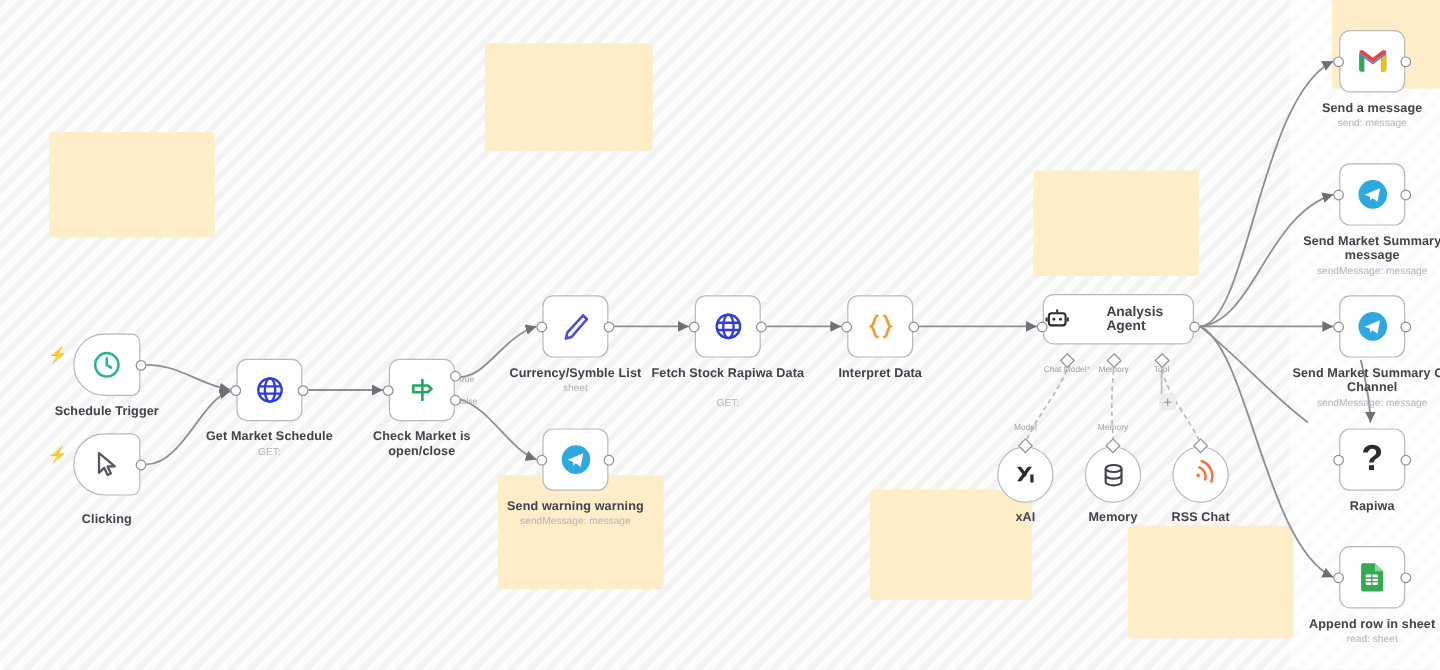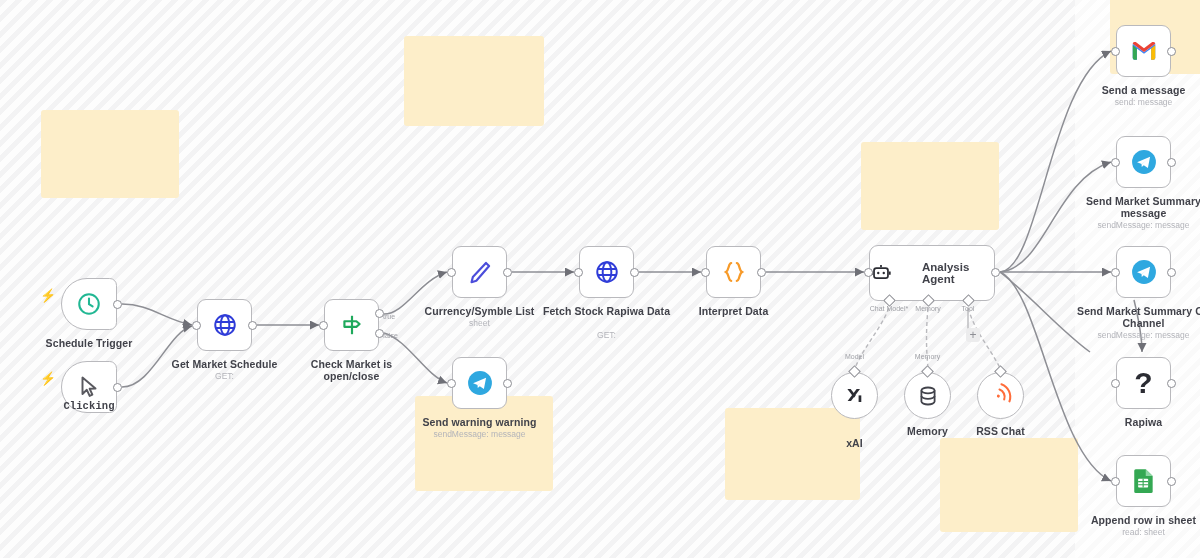--- a/index.html
+++ b/index.html
@@ -131,21 +131,21 @@
       </div>
       <div class="node">
         <div class="box trigger" style="left: 61px; top: 361px; width: 56px; height: 52px;">
           <span style="display: flex; align-items: center;">
             <svg width="26" height="26" viewBox="0 0 24 24" fill="none" stroke="#59595f" stroke-width="1.8" stroke-linejoin="round">
               <path d="M6 3.3 L6 18.4 L10 14.6 L12.6 20.2 L15.1 19 L12.6 13.6 L18 13.4 Z"></path>
             </svg>
           </span>
         </div>
         <div class="port" style="left: 113px; top: 382.5px;"></div>
-        <div class="label" style="left: 19px; top: 400px; width: 140px; font-family: Liberation Mono, monospace;">Clicking</div>
+        <div class="label" style="left: 19px; top: 427px; width: 140px;">Clicking</div>
       </div>
       <div class="node">
         <div class="box" style="left: 197px; top: 299px; width: 55px; height: 52px;">
           <span style="display: flex; align-items: center;">
             <svg width="26" height="26" viewBox="0 0 24 24" fill="none" stroke="#2f3cd8" stroke-width="1.8">
               <circle cx="12" cy="12" r="9"></circle>
               <ellipse cx="12" cy="12" rx="4" ry="9"></ellipse>
               <path d="M3.2 9.2h17.6M3.2 14.8h17.6"></path>
             </svg>
           </span>
@@ -219,21 +219,21 @@
               <path d="M9.4 3.8C6.7 3.8 7.6 10.2 4.6 12c3 1.8 2.1 8.2 4.8 8.2"></path>
               <path d="M14.6 3.8c2.7 0 1.8 6.4 4.8 8.2-3 1.8-2.1 8.2-4.8 8.2"></path>
             </svg>
           </span>
         </div>
         <div class="port" style="left: 701px; top: 267.5px;"></div>
         <div class="port" style="left: 757px; top: 267.5px;"></div>
         <div class="label" style="left: 663.5px; top: 305px; width: 140px;">Interpret Data</div>
       </div>
       <div class="node">
-        <div class="box agent" style="left: 869px; top: 245px; width: 126px; height: 56px; gap: 21px;">
+        <div class="box agent" style="left: 869px; top: 245px; width: 126px; height: 42px; gap: 21px;">
           <span style="display: flex; align-items: center;">
             <svg width="22" height="22" viewBox="0 0 24 24" fill="none" stroke="#2b2c33" stroke-width="1.9" stroke-linejoin="round">
               <path d="M12 3.2v2.6"></path>
               <rect x="4.4" y="6.6" width="15.2" height="11" rx="2.6"></rect>
               <circle cx="9" cy="12" r="1.3" fill="#2b2c33" stroke="none"></circle>
               <circle cx="15" cy="12" r="1.3" fill="#2b2c33" stroke="none"></circle>
               <path d="M2.4 10.4v3.6M21.6 10.4v3.6"></path>
             </svg>
           </span>
           <span class="agentlabel">Analysis Agent</span>
@@ -324,21 +324,21 @@
         <span style="display:flex">
           <svg width="24" height="24" viewBox="0 0 24 24" fill="#2b2c33">
             <path d="M4.4 5h3.3l5 6.5-1.7 2.2Z"></path>
             <path d="M13.6 5h3.4l-9 12H4.6Z"></path>
             <path d="M15.6 11.4h2.7V18h-2.7Z"></path>
           </svg>
         </span>
       </div>
       <div class="diamond" style="left: 850px; top: 367px;"></div>
       <div class="porttxt" style="left: 828.5px; top: 353px; width: 52px; text-align: center;">Model</div>
-      <div class="label" style="left: 804.5px; top: 437px; width: 100px;">xAI</div>
+      <div class="label" style="left: 804.5px; top: 425px; width: 100px;">xAI</div>
       <div class="circ" style="left: 904px; top: 372px; width: 47px; height: 47px;">
         <span style="display:flex">
           <svg width="24" height="24" viewBox="0 0 24 24" fill="none" stroke="#41424a" stroke-width="1.8">
             <ellipse cx="12" cy="6.4" rx="6.6" ry="2.9"></ellipse>
             <path d="M5.4 6.4v11.2c0 1.6 3 2.9 6.6 2.9s6.6-1.3 6.6-2.9V6.4"></path>
             <path d="M5.4 12c0 1.6 3 2.9 6.6 2.9s6.6-1.3 6.6-2.9"></path>
           </svg>
         </span>
       </div>
       <div class="diamond" style="left: 923px; top: 367px;"></div>

